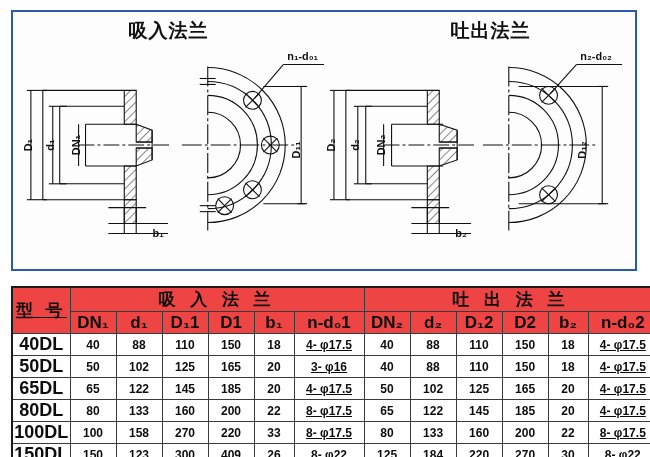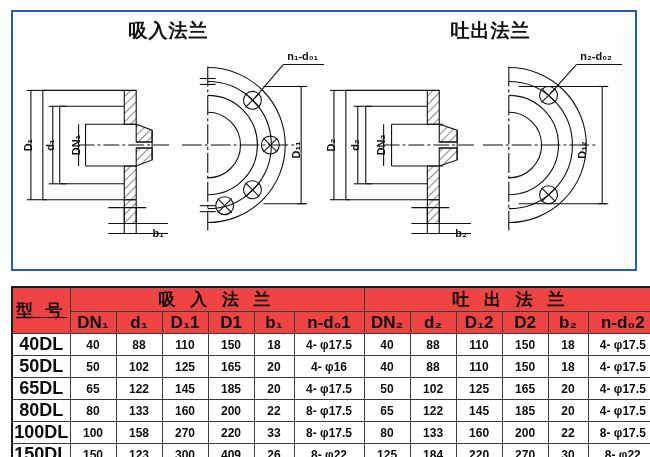--- a/index.html
+++ b/index.html
@@ -76,21 +76,21 @@
     font-size:12px;
     font-weight:700;
     height:19px;
     background:#ffffff;
   }
   td.model-cell{
     font-size:18px;
     font-weight:700;
   }
   .sep-left{border-left:2px solid #1a1a1a;}
-  .phi{font-family:"DejaVu Sans",sans-serif;}
+  .phi{font-family:"DejaVu Sans",sans-serif;text-decoration:underline;}
 </style>
 </head>
 <body>
 
 <div class="page">
 
   <div class="drawing-frame">
 
     <div class="drawing-half left">
       <div class="dwg-title">吸入法兰</div>
@@ -342,21 +342,21 @@
           <td class="cell">18</td>
           <td class="cell phi">4- φ17.5</td>
         </tr>
         <tr>
           <td class="cell model-cell">50DL</td>
           <td class="cell">50</td>
           <td class="cell">102</td>
           <td class="cell">125</td>
           <td class="cell">165</td>
           <td class="cell">20</td>
-          <td class="cell phi">4- φ16</td>
+          <td class="cell phi">3- φ16</td>
           <td class="cell sep-left">40</td>
           <td class="cell">88</td>
           <td class="cell">110</td>
           <td class="cell">150</td>
           <td class="cell">18</td>
           <td class="cell phi">4- φ17.5</td>
         </tr>
         <tr>
           <td class="cell model-cell">65DL</td>
           <td class="cell">65</td>

